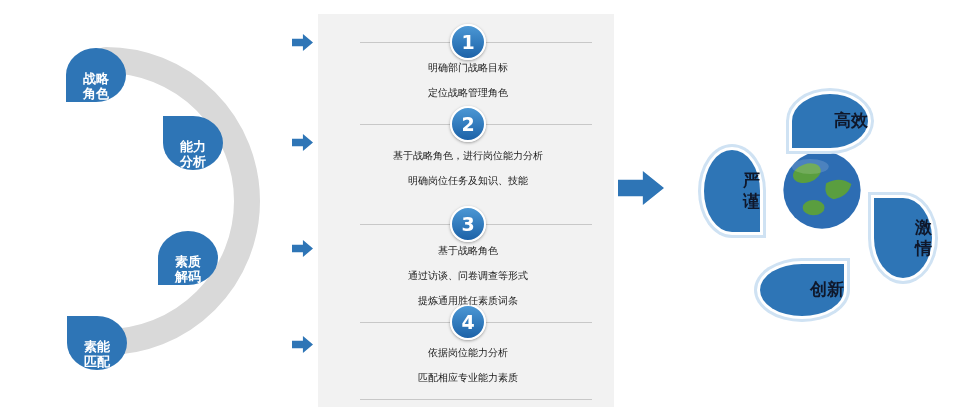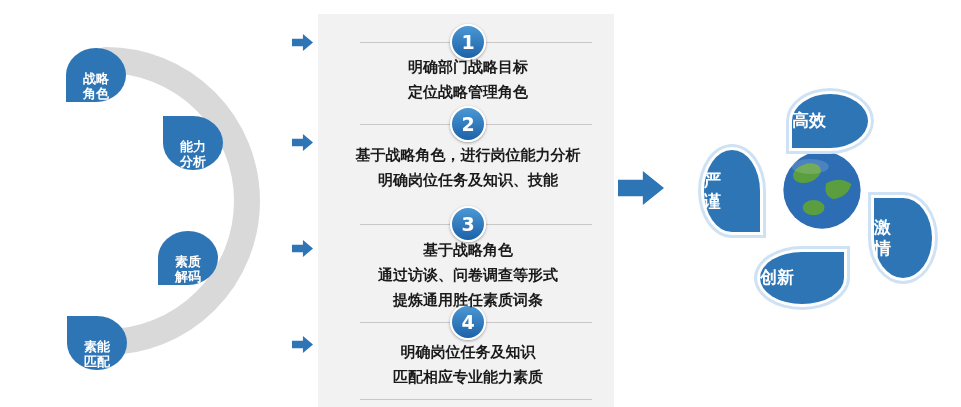--- a/index.html
+++ b/index.html
@@ -30,39 +30,39 @@
   .d1 { top:42px; } .d2 { top:124px; } .d3 { top:224px; } .d4 { top:322px; } .d5 { top:399px; }
   .numcircle {
     position:absolute; left:450px; width:36px; height:36px; border-radius:50%;
     background:linear-gradient(180deg,#4b97d4 0%,#1c62a8 100%);
     border:2px solid #ffffff; box-sizing:border-box; box-shadow:0 1px 3px rgba(0,0,0,.35);
     color:#fff; font-weight:700; font-size:19px; display:flex; align-items:center; justify-content:center;
   }
   .c1 { top:24px; } .c2 { top:106px; } .c3 { top:206px; } .c4 { top:304px; }
   .steptext {
     position:absolute; left:328px; width:280px; text-align:center;
-    color:#1a1a1a; font-weight:700; font-size:15px; line-height:25px;
+    color:#1a1a1a; font-weight:400; font-size:10px; line-height:25px;
   }
   .t1 { top:55px; } .t2 { top:143px; } .t3 { top:238px; } .t4 { top:340px; }
   
   .barrow {
     position:absolute; left:618px; top:171px; width:46px; height:34px; background:#2e75b6;
     clip-path:polygon(0 26%, 54% 26%, 54% 0, 100% 50%, 54% 100%, 54% 74%, 0 74%);
   }
   
   .globe { position:absolute; left:780px; top:148px; }
   .petal {
-    position:absolute; display:flex; align-items:center; justify-content:flex-start;
-    background:#2e75b6; color:#ffffff; font-weight:700; font-size:17px; line-height:1.25;
+    position:absolute; display:flex; align-items:center; justify-content:flex-end;
+    background:#2e75b6; color:#0f172a; font-weight:700; font-size:17px; line-height:1.25;
     text-align:center; white-space:pre-line;
     box-shadow:0 0 0 3px #ffffff, 0 0 0 6px #cfe2f3;
   }
   .petal-top    { left:792px; top:94px;  width:76px; height:54px; border-radius:50% 50% 50% 0; }
   .petal-right  { left:874px; top:198px; width:58px; height:80px; border-radius:0 50% 50% 50%; }
-  .petal-bottom { left:760px; top:252px; width:84px; height:52px; border-radius:50% 0 50% 50%; }
+  .petal-bottom { left:760px; top:264px; width:84px; height:52px; border-radius:50% 0 50% 50%; }
   .petal-left   { left:704px; top:150px; width:56px; height:82px; border-radius:50% 50% 0 50%; }
 </style>
 </head>
 <body>
 
 <div class="canvas">
 
   <svg class="arc" width="280" height="407" viewBox="0 0 280 407" aria-hidden="true">
     <path d="M 106 60 A 141 141 0 0 1 106 342" fill="none" stroke="#d9d9d9" stroke-width="26" stroke-linecap="round"></path>
   </svg>
@@ -109,21 +109,21 @@
   <div class="steptext t2">
     <div>基于战略角色，进行岗位能力分析</div>
     <div>明确岗位任务及知识、技能</div>
   </div>
   <div class="steptext t3">
     <div>基于战略角色</div>
     <div>通过访谈、问卷调查等形式</div>
     <div>提炼通用胜任素质词条</div>
   </div>
   <div class="steptext t4">
-    <div>明确岗位任务及知识</div>
+    <div>依据岗位能力分析</div>
     <div>匹配相应专业能力素质</div>
   </div>
 
   <div class="barrow"></div>
 
   <svg class="globe" width="84" height="84" viewBox="0 0 100 100" aria-hidden="true">
     <circle cx="50" cy="50" r="46" fill="#2d6db3"></circle>
     <ellipse cx="32" cy="30" rx="17" ry="11" fill="#5a9e3f" transform="rotate(-18 32 30)"></ellipse>
     <path d="M55 42 q16 -9 30 1 q-4 15 -21 18 q-13 -4 -9 -19 z" fill="#5a9e3f"></path>
     <ellipse cx="40" cy="71" rx="13" ry="9" fill="#5a9e3f"></ellipse>

